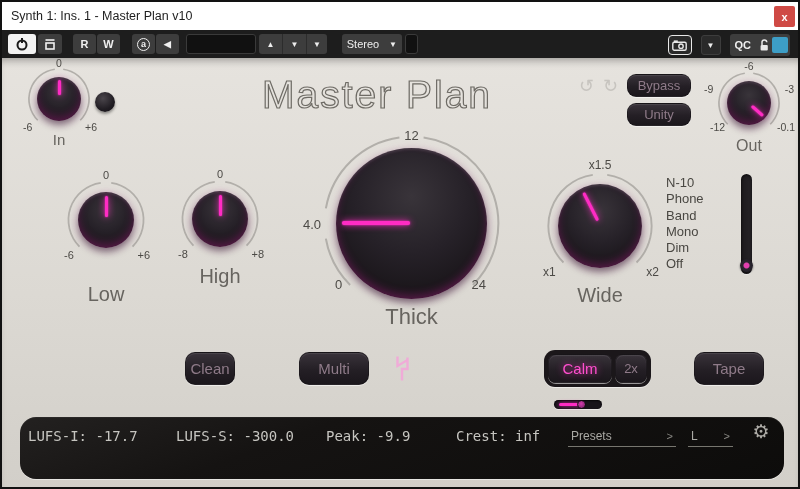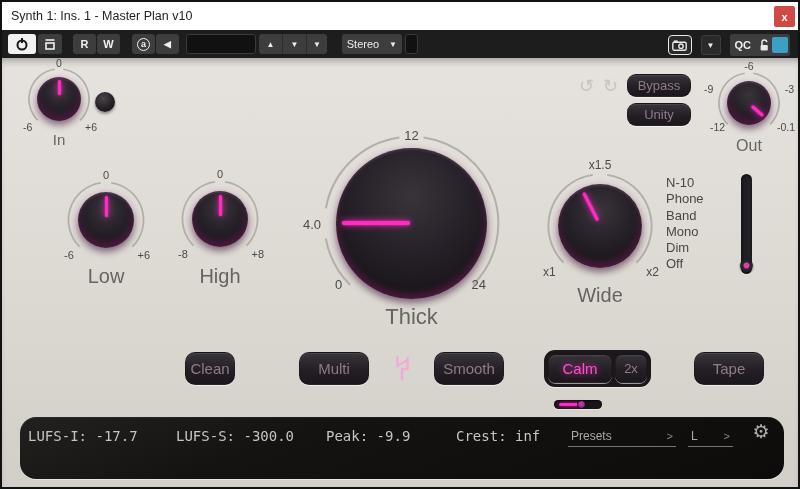--- a/index.html
+++ b/index.html
@@ -167,20 +167,21 @@
             <rect x="1.6" y="6" width="7.2" height="5.6" rx="1" fill="#e8e8e8"></rect>
           </svg>
         </div>
         <div class="blue-sq"></div>
       </div>
     </div>
   </div>
 
   <div class="plugin">
 
+    <div class="logo">Master Plan</div>
 
     <div class="hist-icon" style="left:577px;"><span>↺</span></div>
     <div class="hist-icon" style="left:601px;"><span>↻</span></div>
 
     <div class="pill-btn" style="left:625px;top:16px;width:64px;height:23px;">Bypass</div>
     <div class="pill-btn" style="left:625px;top:45px;width:64px;height:23px;">Unity</div>
 
     <div class="knob" style="left:25px;top:9px;width:64px;height:64px;">
       <svg class="arc" viewBox="0 0 100 100">
         <path d="M16.8 83.2 A47 47 0 0 1 43.46 3.46" fill="none" stroke="#b2afaa" stroke-width="2.6"></path>
@@ -219,21 +220,21 @@
         <path d="M16.8 83.2 A47 47 0 0 1 43.46 3.46" fill="none" stroke="#b2afaa" stroke-width="2.2"></path>
         <path d="M56.54 3.46 A47 47 0 0 1 83.2 83.2" fill="none" stroke="#b2afaa" stroke-width="2.2"></path>
       </svg>
       <div class="face" style="inset:12px;"></div>
       <div class="rot" style="inset:12px;transform:rotate(0deg);">
           <div class="ind" style="top:4px;height:21px;"></div>
         </div>
       <div class="tick" style="left:50%;top:-11px;transform:translateX(-50%);font-size:11px;">0</div>
       <div class="tick" style="left:-2px;bottom:-1px;font-size:11px;">-6</div>
       <div class="tick" style="right:-4px;bottom:-1px;font-size:11px;">+6</div>
-      <div class="kname" style="top:85px;font-size:20px;">Low</div>
+      <div class="kname" style="top:103px;font-size:20px;">Low</div>
     </div>
 
     <div class="knob" style="left:178px;top:121px;width:80px;height:80px;">
       <svg class="arc" viewBox="0 0 100 100">
         <path d="M16.8 83.2 A47 47 0 0 1 43.46 3.46" fill="none" stroke="#b2afaa" stroke-width="2.2"></path>
         <path d="M56.54 3.46 A47 47 0 0 1 83.2 83.2" fill="none" stroke="#b2afaa" stroke-width="2.2"></path>
       </svg>
       <div class="face" style="inset:12px;"></div>
       <div class="rot" style="inset:12px;transform:rotate(0deg);">
           <div class="ind" style="top:4px;height:21px;"></div>
@@ -287,21 +288,20 @@
     <div class="mon-track">
       <div class="mon-thumb"></div>
     </div>
 
     <div class="pill-btn big" style="left:183px;top:294px;width:50px;height:33px;">Clean</div>
     <div class="pill-btn big" style="left:297px;top:294px;width:70px;height:33px;">Multi</div>
     <svg class="brand-glyph" width="15" height="27" viewBox="0 0 15 27">
       <polyline points="2.5,1.5 2.5,11 12.5,5" fill="none" stroke="#f0abd8" stroke-width="2.4"></polyline>
       <polyline points="12.5,2.5 12.5,14 7,14 7,25.5" fill="none" stroke="#f0abd8" stroke-width="2.4"></polyline>
     </svg>
-    <div class="pill-btn big" style="left:432px;top:294px;width:70px;height:33px;">Smooth</div>
     <div class="calm-group">
       <div class="pill-btn big inner on" style="width:64px;">Calm</div>
       <div class="pill-btn inner" style="width:32px;">2x</div>
     </div>
     <div class="pill-btn big" style="left:692px;top:294px;width:70px;height:33px;">Tape</div>
 
     <div class="mini-slider">
       <div class="mini-fill"></div>
       <div class="mini-thumb"></div>
     </div>

